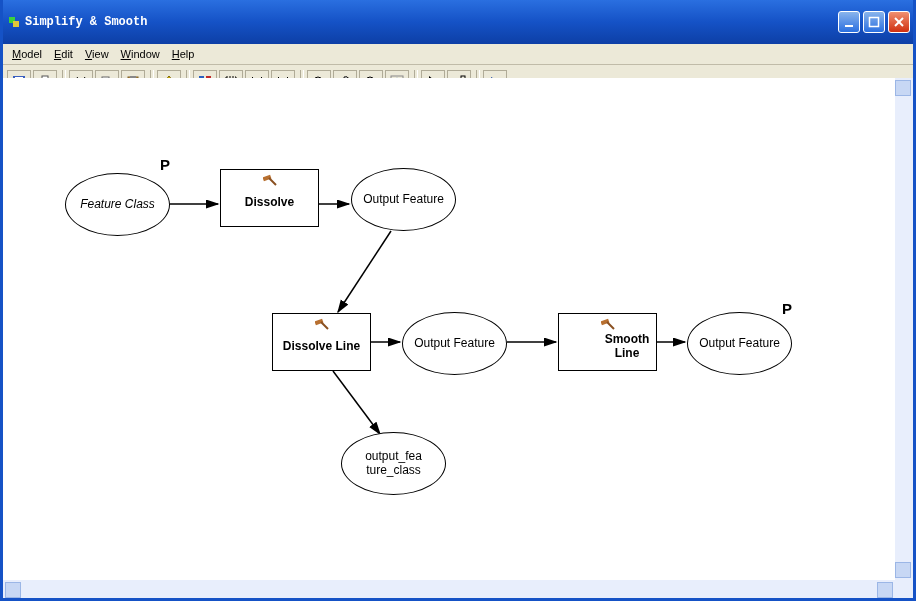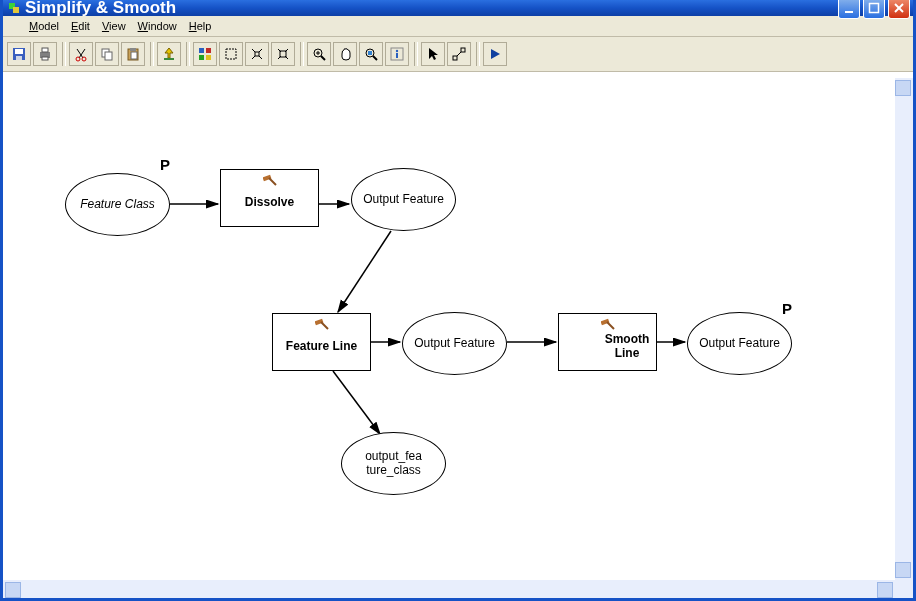--- a/index.html
+++ b/index.html
@@ -1,26 +1,26 @@
 <!DOCTYPE html>
 <html><head>
 <meta charset="utf-8">
 <style>
   html,body{margin:0;padding:0;font-family:Tahoma,Arial,sans-serif;font-size:11px;background:#ece9d8;}
   .window{width:916px;height:601px;box-sizing:border-box;border:3px solid #1552c6;border-top:none;background:#fff;position:relative;overflow:hidden;}
-  .titlebar{height:16px;background:linear-gradient(to bottom,#2a6fe0 0%,#1552c6 50%,#0d3fa6 100%);display:flex;align-items:center;color:#fff;font-weight:bold;font-size:17px;}
+  .titlebar{height:44px;background:linear-gradient(to bottom,#2a6fe0 0%,#1552c6 50%,#0d3fa6 100%);display:flex;align-items:center;color:#fff;font-weight:bold;font-size:12px;font-family:Liberation Mono, monospace;}
   .titlebar .ticon{width:10px;height:10px;margin:0 6px;position:relative;}
   .titlebar .ticon::before{content:'';position:absolute;left:0;top:0;width:6px;height:6px;background:#3bd13b;}
   .titlebar .ticon::after{content:'';position:absolute;left:4px;top:4px;width:6px;height:6px;background:#e0c63b;}
   .title-text{flex:1;}
   .win-btn{width:22px;height:22px;margin-right:3px;border:1px solid #fff;border-radius:3px;display:flex;align-items:center;justify-content:center;box-sizing:border-box;}
   .win-min,.win-max{background:linear-gradient(to bottom,#89b4ec,#2a6fe0);}
   .win-close{background:linear-gradient(to bottom,#f09070,#d03010);}
   .win-min svg,.win-max svg,.win-close svg{display:block;}
-  .menubar{height:20px;background:#ece9d8;border-bottom:1px solid #c0bba8;display:flex;align-items:center;padding-left:20px;}
+  .menubar{height:20px;background:#ece9d8;border-bottom:1px solid #c0bba8;display:flex;align-items:center;padding-left:3px;}
   .menu-item{padding:1px 6px;color:#000;cursor:default;}
   .menu-item u{text-decoration:underline;}
   .toolbar{height:30px;background:#ece9d8;border-bottom:1px solid #c0bba8;display:flex;align-items:center;padding:2px 4px;}
   .tbtn{width:24px;height:24px;border:1px solid #b0ab97;background:#ece9d8;margin-right:2px;display:flex;align-items:center;justify-content:center;box-sizing:border-box;}
   .tsep{width:2px;height:24px;border-left:1px solid #b0ab97;border-right:1px solid #fff;margin:0 3px;}
   .canvas-area{position:absolute;left:0;top:78px;right:18px;bottom:18px;background:#fff;overflow:hidden;}
   .scroll-v{position:absolute;right:0;top:78px;bottom:18px;width:18px;background:#e8eefc;}
   .scroll-v .thumb{position:absolute;top:2px;right:2px;width:14px;height:14px;background:#c7d7f4;border:1px solid #9bb6e6;}
   .scroll-v .thumb2{position:absolute;bottom:2px;right:2px;width:14px;height:14px;background:#c7d7f4;border:1px solid #9bb6e6;}
   .scroll-h{position:absolute;left:0;right:18px;bottom:0;height:18px;background:#e8eefc;}
@@ -224,21 +224,21 @@
 
     <div class="node ellipse" style="left:348px;top:90px;width:105px;height:63px;">
         <span>Output Feature</span>
       </div>
 
     <div class="node" style="left:269px;top:235px;width:99px;height:58px;font-weight:bold;">
       <svg class="hammer" width="14" height="12">
           <rect x="0" y="2" width="8" height="4" fill="#b87030" transform="rotate(-20 4 4)"></rect>
           <line x1="6" y1="4" x2="13" y2="11" stroke="#8a5020" stroke-width="2"></line>
         </svg>
-      <span style="margin-top:10px;">Feature Line</span>
+      <span style="margin-top:10px;">Dissolve Line</span>
     </div>
 
     <div class="node ellipse" style="left:399px;top:234px;width:105px;height:63px;">
         <span>Output Feature</span>
       </div>
 
     <div class="node" style="left:555px;top:235px;width:99px;height:58px;font-weight:bold;padding-left:39px;">
       <svg class="hammer" width="14" height="12">
           <rect x="0" y="2" width="8" height="4" fill="#b87030" transform="rotate(-20 4 4)"></rect>
           <line x1="6" y1="4" x2="13" y2="11" stroke="#8a5020" stroke-width="2"></line>

